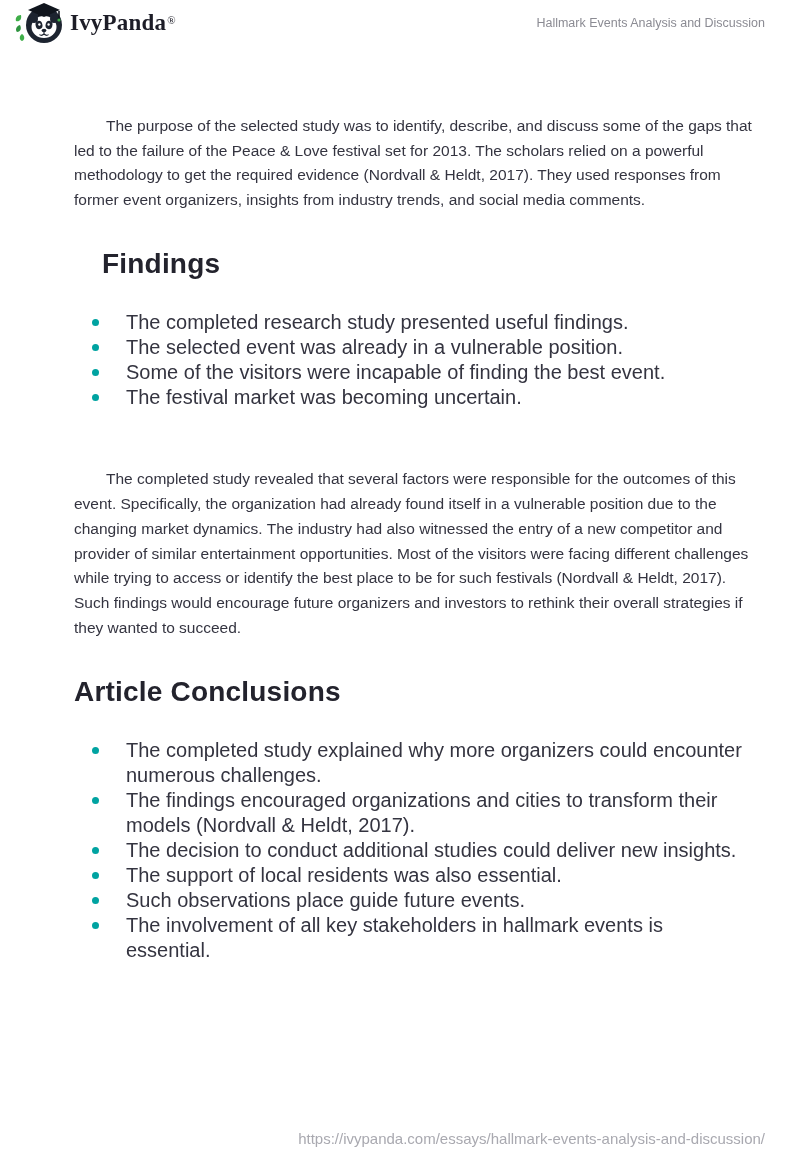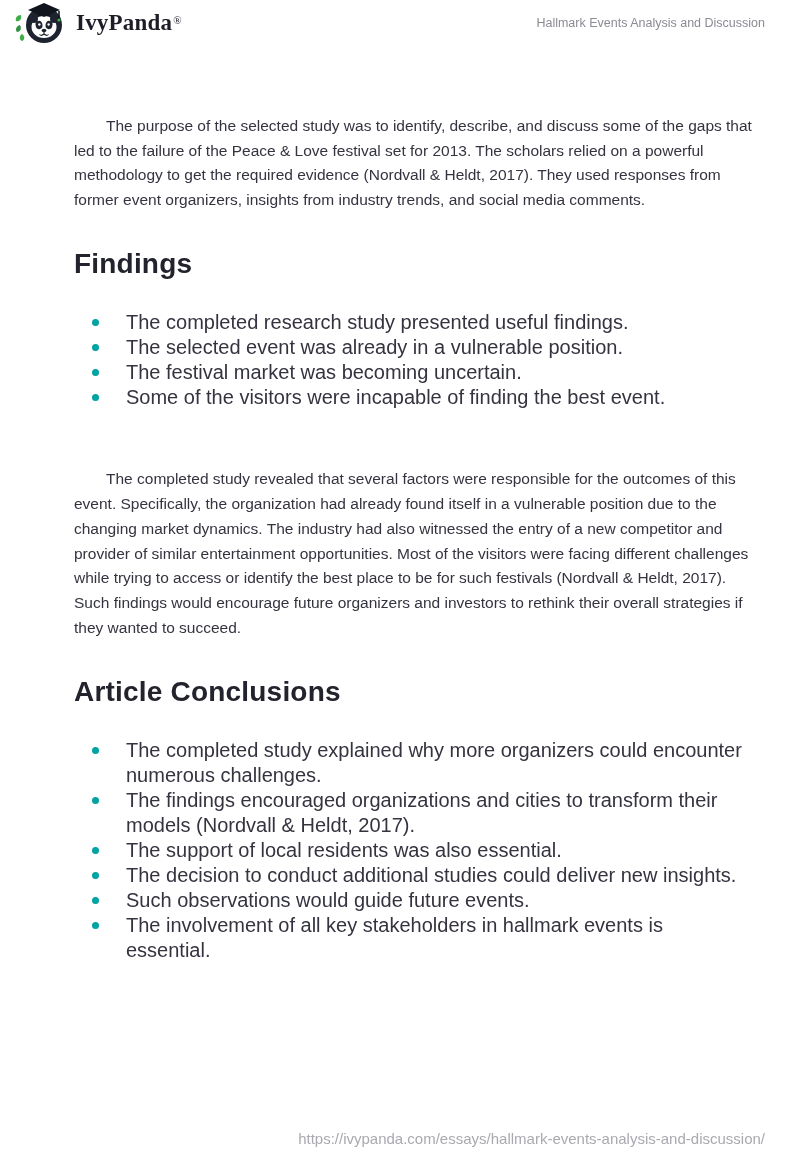--- a/index.html
+++ b/index.html
@@ -17,21 +17,21 @@
   .header {
     height: 46px;
     display: flex;
     align-items: center;
     justify-content: space-between;
     padding: 0 35px 0 14px;
   }
   .brand {
     display: flex;
     align-items: center;
-    gap: 10px;
+    gap: 4px;
     cursor: pointer;
   }
   .logo-svg { width: 52px; height: 44px; display: block; }
   .brand-name {
     font-family: "Liberation Serif", serif;
     font-weight: bold;
     font-size: 23px;
     color: #1d1d27;
     letter-spacing: 0.2px;
   }
@@ -57,21 +57,21 @@
     color: #343440;
     text-indent: 32px;
     text-align: left;
   }
   h2.section-heading {
     font-size: 28px;
     font-weight: bold;
     color: #23232d;
     letter-spacing: 0.2px;
   }
-  #heading-findings { margin-top: 35px; margin-bottom: 30px; }
+  #heading-findings { margin-top: 35px; margin-bottom: 30px; margin-left: 28px; }
   #heading-conclusions { margin-top: 36px; margin-bottom: 30px; }
 
   ul.bullet-list {
     list-style: none;
     margin: 0 0 0 18px;
   }
   ul.bullet-list li {
     position: relative;
     padding-left: 34px;
     font-size: 20px;
@@ -137,34 +137,34 @@
 
 <div class="main">
 
   <p class="body-text para-1">The purpose of the selected study was to identify, describe, and discuss some of the gaps that led to the failure of the Peace &amp; Love festival set for 2013. The scholars relied on a powerful methodology to get the required evidence (Nordvall &amp; Heldt, 2017). They used responses from former event organizers, insights from industry trends, and social media comments.</p>
 
   <h2 class="section-heading" id="heading-findings">Findings</h2>
 
   <ul class="bullet-list list-findings">
     <li><span>The completed research study presented useful findings.</span></li>
     <li><span>The selected event was already in a vulnerable position.</span></li>
+    <li><span>Some of the visitors were incapable of finding the best event.</span></li>
     <li><span>The festival market was becoming uncertain.</span></li>
-    <li><span>Some of the visitors were incapable of finding the best event.</span></li>
   </ul>
 
   <p class="body-text para-2">The completed study revealed that several factors were responsible for the outcomes of this event. Specifically, the organization had already found itself in a vulnerable position due to the changing market dynamics. The industry had also witnessed the entry of a new competitor and provider of similar entertainment opportunities. Most of the visitors were facing different challenges while trying to access or identify the best place to be for such festivals (Nordvall &amp; Heldt, 2017). Such findings would encourage future organizers and investors to rethink their overall strategies if they wanted to succeed.</p>
 
   <h2 class="section-heading" id="heading-conclusions">Article Conclusions</h2>
 
   <ul class="bullet-list list-conclusions">
     <li><span>The completed study explained why more organizers could encounter numerous challenges.</span></li>
     <li><span>The findings encouraged organizations and cities to transform their models (Nordvall &amp; Heldt, 2017).</span></li>
+    <li><span>The decision to conduct additional studies could deliver new insights.</span></li>
     <li><span>The support of local residents was also essential.</span></li>
-    <li><span>The decision to conduct additional studies could deliver new insights.</span></li>
-    <li><span>Such observations would guide future events.</span></li>
+    <li><span>Such observations place guide future events.</span></li>
     <li><span>The involvement of all key stakeholders in hallmark events is essential.</span></li>
   </ul>
 
 </div>
 
 <div class="footer">
   <span>https://ivypanda.com/essays/hallmark-events-analysis-and-discussion/</span>
 </div>
 
 </body></html>

